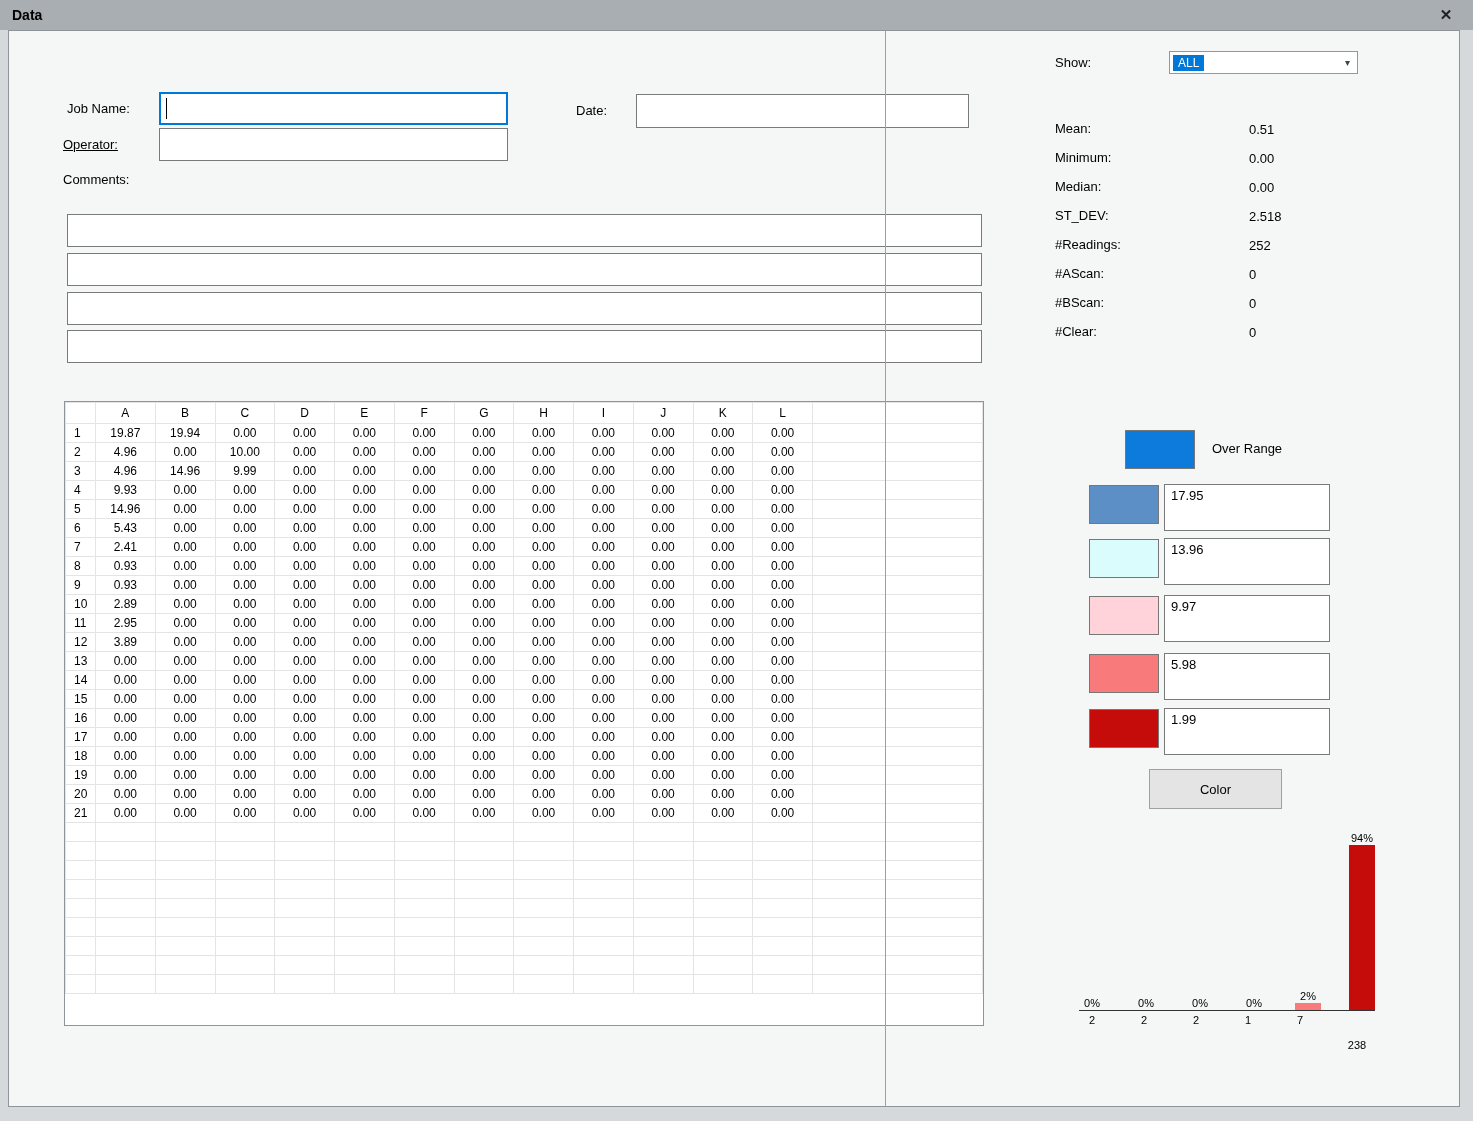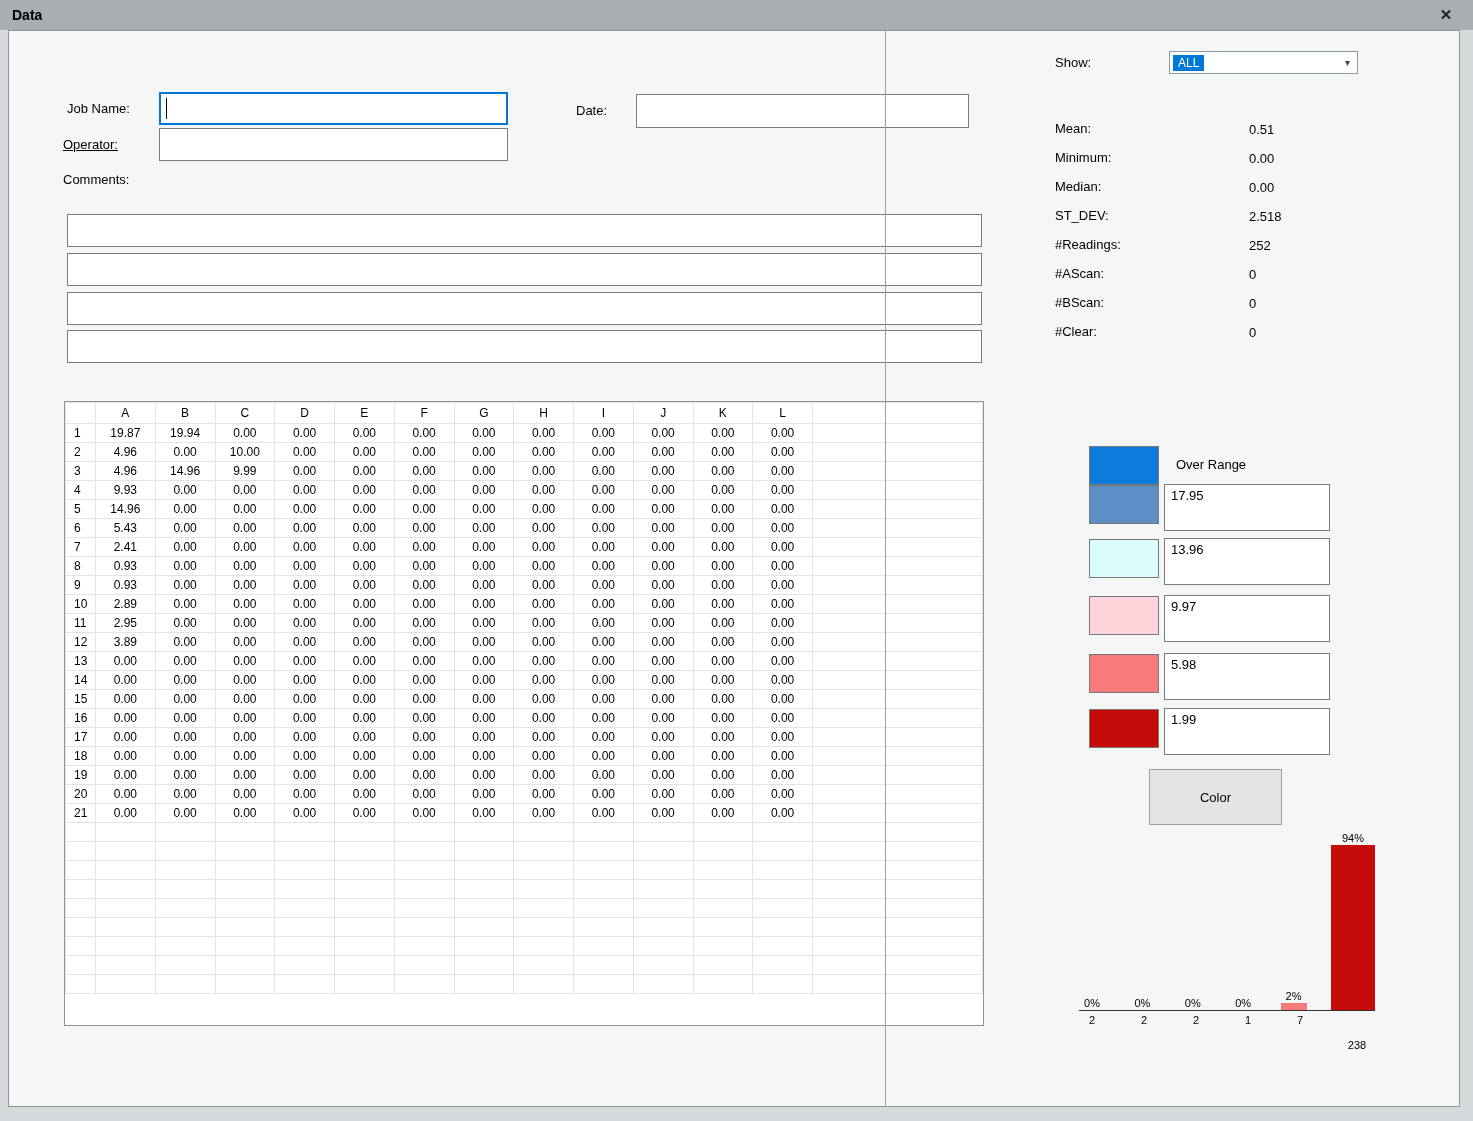--- a/index.html
+++ b/index.html
@@ -63,35 +63,35 @@
     display: flex; align-items: center; padding-left: 3px; font-size: 12px;
   }
   .combo-sel { background: #0078d7; color: #fff; padding: 1px 5px; }
   .combo-arrow { margin-left: auto; padding-right: 7px; color: #444; font-size: 10px; }
   .stats { position: absolute; left: 1046px; top: 88px; width: 330px; }
   .stat-row { position: relative; height: 29px; }
   .stat-label { font-size: 13px; }
   .stat-value { position: absolute; left: 165px; top: 3px; font-size: 13px; margin-left: 29px; }
   .legend { position: absolute; left: 1080px; top: 399px; width: 262px; height: 330px; }
   .legend-row { position: absolute; left: 0; }
-  .legend-row-0 { top: 16px; }
+  .legend-row-0 { top: 0; margin-left: 36px; }
   .legend-row-1 { top: 55px; }
   .legend-row-2 { top: 109px; }
   .legend-row-3 { top: 166px; }
   .legend-row-4 { top: 224px; }
   .legend-row-5 { top: 279px; }
   .swatch { width: 70px; height: 39px; border: 1px solid #777; }
   .over-range-label { position: absolute; left: 87px; top: 11px; font-size: 13px; white-space: nowrap; }
   .th-input {
     position: absolute; left: 75px; top: -1px; width: 166px; height: 47px;
     background: #fff; border: 1px solid #7a7a7a;
     font-size: 13px; padding: 3px 6px; text-align: left;
   }
   .color-btn {
-    position: absolute; left: 1140px; top: 738px; width: 133px; height: 56px;
+    position: absolute; left: 1140px; top: 738px; width: 133px; height: 40px;
     background: #e4e4e4; border: 1px solid #a0a0a0;
     display: flex; align-items: center; justify-content: center;
     font-size: 13px; cursor: default;
   }
   
   .hist { position: absolute; left: 1070px; top: 795px; width: 296px; }
   .hist-plot {
     height: 185px; display: flex; align-items: flex-end;
     justify-content: space-between; border-bottom: 1px solid #333;
   }
@@ -693,21 +693,21 @@
           <div class="hbar" style="height:0px;background:#dafcfc"></div>
         </div>
         <div class="hgroup" style="width: 26px;">
           <div class="hpct">0%</div>
           <div class="hbar" style="height:0px;background:#ffd3d9"></div>
         </div>
         <div class="hgroup" style="width: 26px;">
           <div class="hpct">2%</div>
           <div class="hbar" style="height:7px;background:#f97a7a"></div>
         </div>
-        <div class="hgroup" style="width: 44px;">
+        <div class="hgroup" style="width: 26px;">
           <div class="hpct">94%</div>
           <div class="hbar" style="height:165px;background:#c60b0b"></div>
         </div>
       </div>
     <div class="hist-counts">
         <div class="hcount" style="width: 26px;">2</div>
         <div class="hcount" style="width: 26px;">2</div>
         <div class="hcount" style="width: 26px;">2</div>
         <div class="hcount" style="width: 26px;">1</div>
         <div class="hcount" style="width: 26px;">7</div>

